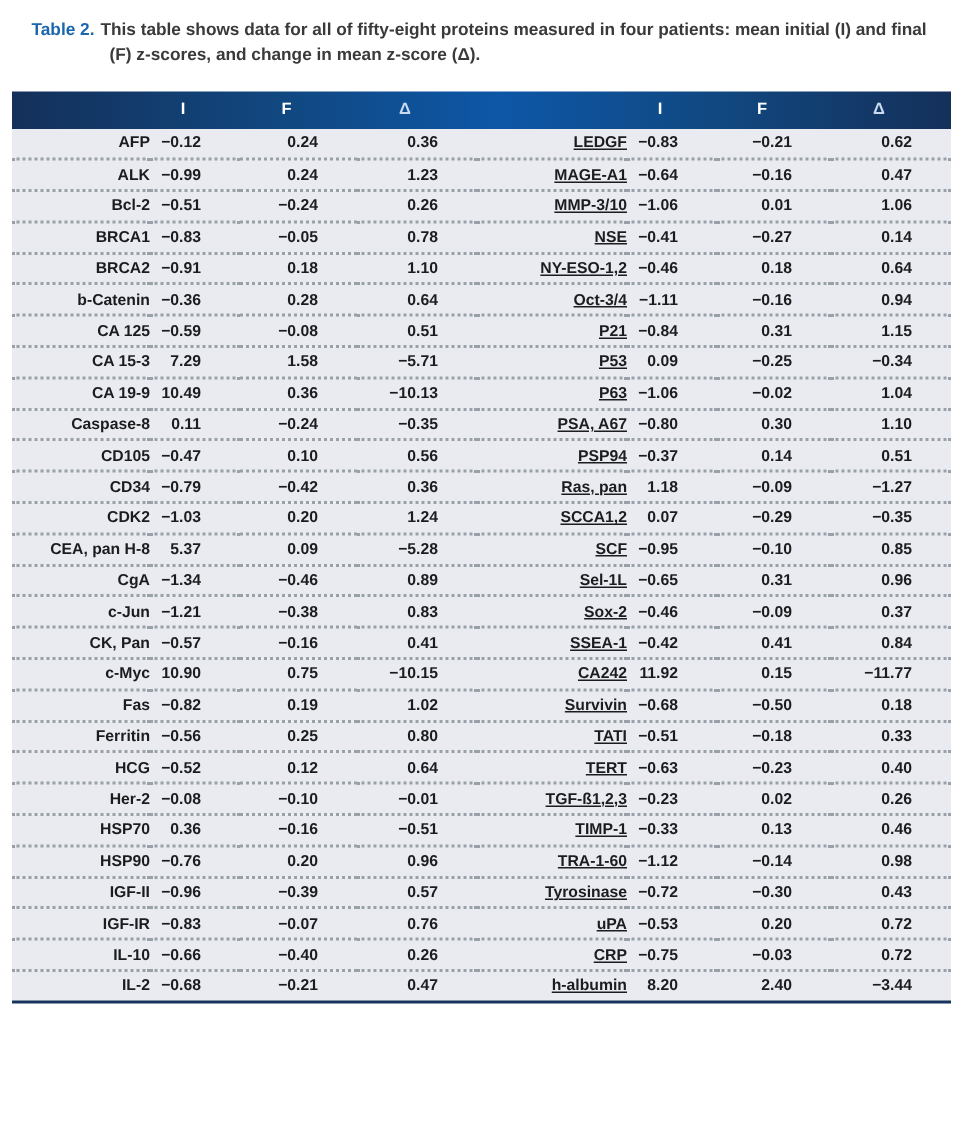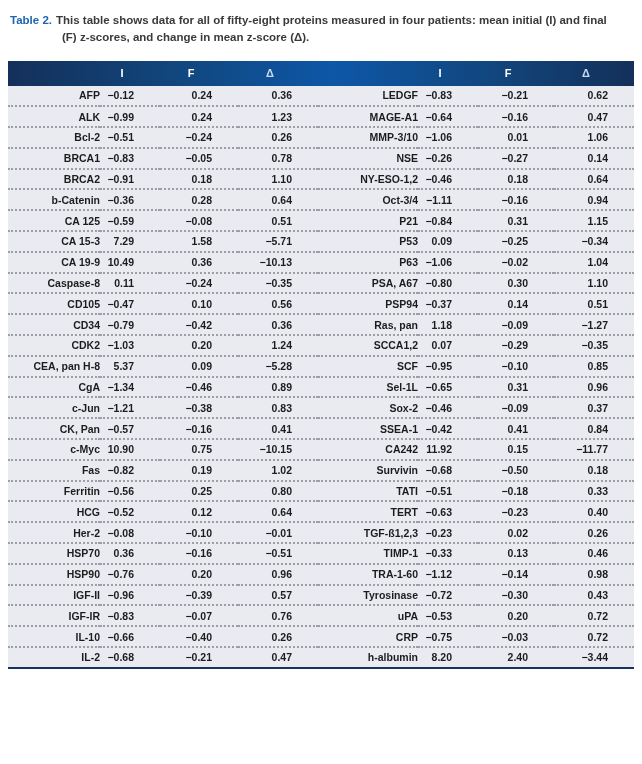--- a/index.html
+++ b/index.html
@@ -15,21 +15,21 @@
   html,body{background:#ffffff;}
   .page{
     width:642px;height:764px;
     background:#ffffff;
     font-family:"Liberation Sans","DejaVu Sans",sans-serif;
     padding:10px 8px 0 8px;
     overflow:hidden;
   }
   .caption{
     width:600px;
-    margin:2px 0 14px 2px;
+    margin:2px 0 14px 13px;
     font-size:11.5px;
     font-weight:bold;
     line-height:1.5;
     color:#3a3a3c;
     padding-left:52px;
     text-indent:-52px;
   }
   .caption .cap-label{
     color:var(--caption-blue);
     padding-right:4px;
@@ -66,20 +66,21 @@
     border-bottom:2px dotted var(--dot-gray);
     font-weight:600;
     vertical-align:middle;
   }
   tbody td.name{
     text-align:right;
     padding-left:10px;
   }
   tbody td.name2{
     padding-left:22px;
+    text-decoration:underline;
   }
   tbody td.num{
     text-align:right;
     padding-right:26px;
   }
   tbody tr:last-child td{
     border-bottom:2.5px solid var(--bottom-line);
     margin-left:23px;
   }
   col.c-name1{width:92px;}
@@ -151,21 +152,21 @@
           <td class="num">−1.06</td>
           <td class="num">0.01</td>
           <td class="num">1.06</td>
         </tr>
         <tr>
           <td class="name">BRCA1</td>
           <td class="num">−0.83</td>
           <td class="num">−0.05</td>
           <td class="num">0.78</td>
           <td class="name name2">NSE</td>
-          <td class="num">−0.26</td>
+          <td class="num">−0.41</td>
           <td class="num">−0.27</td>
           <td class="num">0.14</td>
         </tr>
         <tr>
           <td class="name">BRCA2</td>
           <td class="num">−0.91</td>
           <td class="num">0.18</td>
           <td class="num">1.10</td>
           <td class="name name2">NY-ESO-1,2</td>
           <td class="num">−0.46</td>

